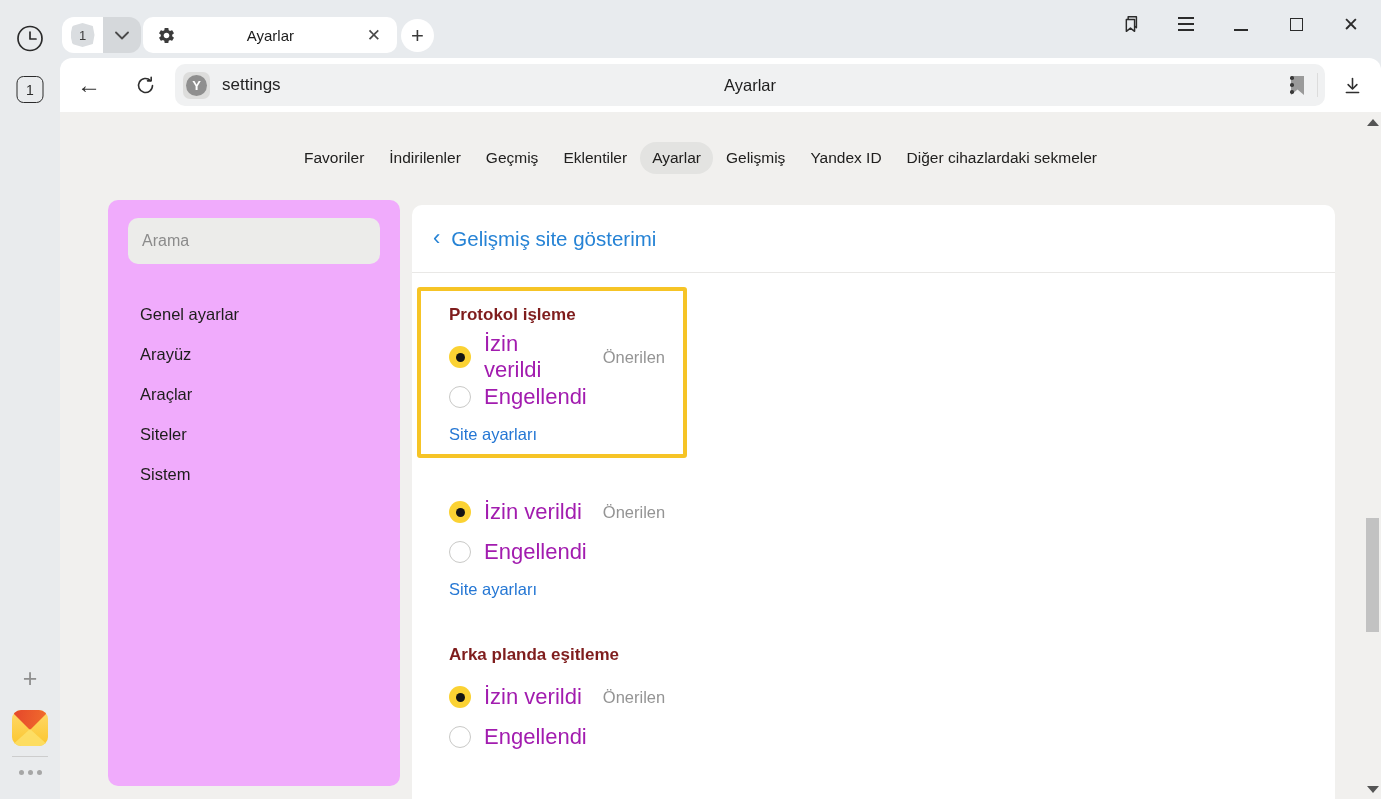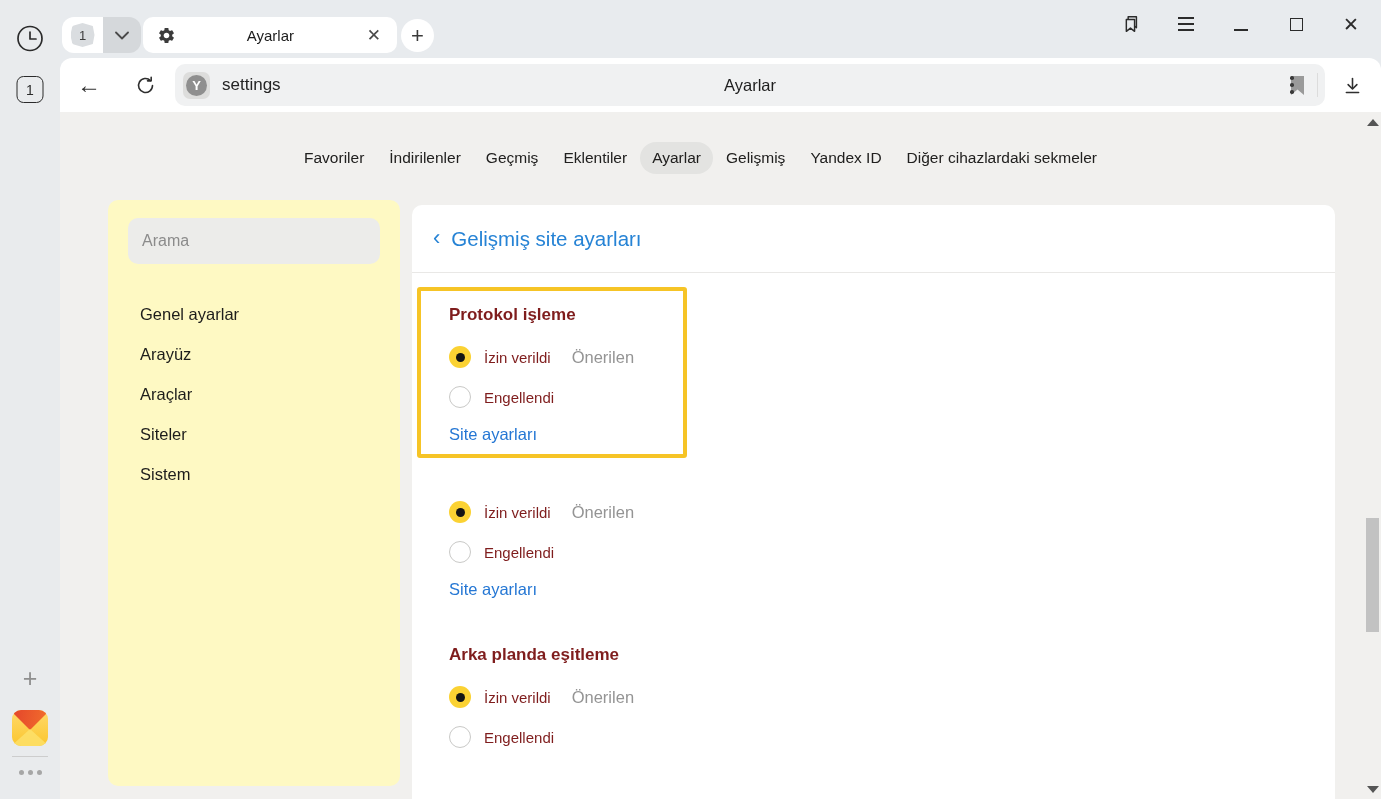--- a/index.html
+++ b/index.html
@@ -73,21 +73,21 @@
   .kebab { display: flex; flex-direction: column; gap: 3.5px; }
   .kebab i { width: 3.5px; height: 3.5px; border-radius: 50%; background: #3a3a3a; }
   .toolbar-divider { position: absolute; left: 1257px; top: 15px; width: 1px; height: 24px; background: #dcdcdc; }
   .download-btn { left: 1274px; }
   
   .page { position: absolute; left: 60px; top: 112px; width: 1321px; height: 687px; background: #f1f0ee; overflow: hidden; }
   .settings-tabs { position: absolute; top: 30px; left: 0; right: 40px; display: flex; justify-content: center; align-items: center; gap: 1px; }
   .settings-tab { font-size: 15.5px; color: #21201f; padding: 7px 12px; border-radius: 18px; cursor: pointer; white-space: nowrap; }
   .settings-tab.selected { background: #e3e3e1; }
   
-  .left-card { position: absolute; left: 48px; top: 88px; width: 292px; height: 586px; background: #fef9c3; border-radius: 10px; }
+  .left-card { position: absolute; left: 48px; top: 88px; width: 292px; height: 586px; background: #f0abfc; border-radius: 10px; }
   .search-box { position: absolute; left: 20px; right: 20px; top: 18px; height: 46px; background: #ececea;
     border: none; border-radius: 10px; padding: 0 14px; font-size: 16px; color: #1d1d1b;
     font-family: "Liberation Sans", sans-serif; outline: none; }
   .search-box::placeholder { color: #8b8b8b; }
   .side-menu { position: absolute; top: 94px; left: 0; right: 0; }
   .side-menu-item { height: 40px; display: flex; align-items: center; padding-left: 32px; font-size: 16.5px; color: #1d1d1b; cursor: pointer; }
   
   .main-card { position: absolute; left: 352px; top: 93px; width: 923px; height: 710px; background: #ffffff; border-radius: 10px 10px 0 0; }
   .card-header { height: 68px; display: flex; align-items: center; padding-left: 21px; border-bottom: 1px solid #e9e8e6; cursor: pointer; }
   .back-chevron { color: #2683d5; font-size: 22px; margin-right: 11px; margin-top: -2px; }
@@ -97,21 +97,21 @@
   .section { padding-left: 37px; }
   .section.s2 { margin-top: 34px; }
   .section.s3 { margin-top: 46px; }
   .section-title { font-size: 17px; font-weight: bold; color: #7f1d1d; margin-bottom: 12px; }
   .radio-row { height: 40px; display: flex; align-items: center; cursor: pointer; }
   .radio { width: 22px; height: 22px; border-radius: 50%; margin-right: 13px; flex: none; position: relative;
     background: #ffffff; border: 1.5px solid #c9c9c7; }
   .radio.checked { background: #fbd233; border: none; }
   .radio.checked::after { content: ""; position: absolute; left: 50%; top: 50%; width: 9px; height: 9px;
     margin: -4.5px 0 0 -4.5px; border-radius: 50%; background: #141414; }
-  .radio-label { font-size: 15px; color: #7f1d1d; }
+  .radio-label { font-size: 22px; color: #a21caf; }
   .radio-badge { font-size: 16.5px; color: #949494; margin-left: 21px; }
   .site-link { display: inline-block; margin-top: 8px; font-size: 16.5px; color: #2577d4; cursor: pointer; }
   
   .scrollbar { position: absolute; right: 0; top: 0; width: 17px; height: 687px; }
   .scroll-arrow { position: absolute; left: 50%; transform: translateX(-50%); width: 0; height: 0; cursor: pointer;
     border-left: 6px solid transparent; border-right: 6px solid transparent; }
   .scroll-up { top: 7px; border-bottom: 7px solid #555555; }
   .scroll-down { bottom: 6px; border-top: 7px solid #555555; }
   .scroll-thumb { position: absolute; left: 2px; width: 13px; top: 406px; height: 114px; background: #c2c2c2; cursor: pointer; }
   svg { display: block; }
@@ -239,21 +239,21 @@
       <div class="side-menu-item">Arayüz</div>
       <div class="side-menu-item">Araçlar</div>
       <div class="side-menu-item">Siteler</div>
       <div class="side-menu-item">Sistem</div>
     </div>
   </section>
 
   <section class="main-card">
     <div class="card-header">
       <span class="back-chevron">‹</span>
-      <span class="card-title">Gelişmiş site ayarları</span>
+      <span class="card-title">Gelişmiş site gösterimi</span>
     </div>
     <div class="card-body">
 
       <div class="highlight-box">
         <div class="section-title">Protokol işleme</div>
         <div class="radio-row">
           <span class="radio checked"></span>
           <span class="radio-label">İzin verildi</span>
           <span class="radio-badge">Önerilen</span>
         </div>

